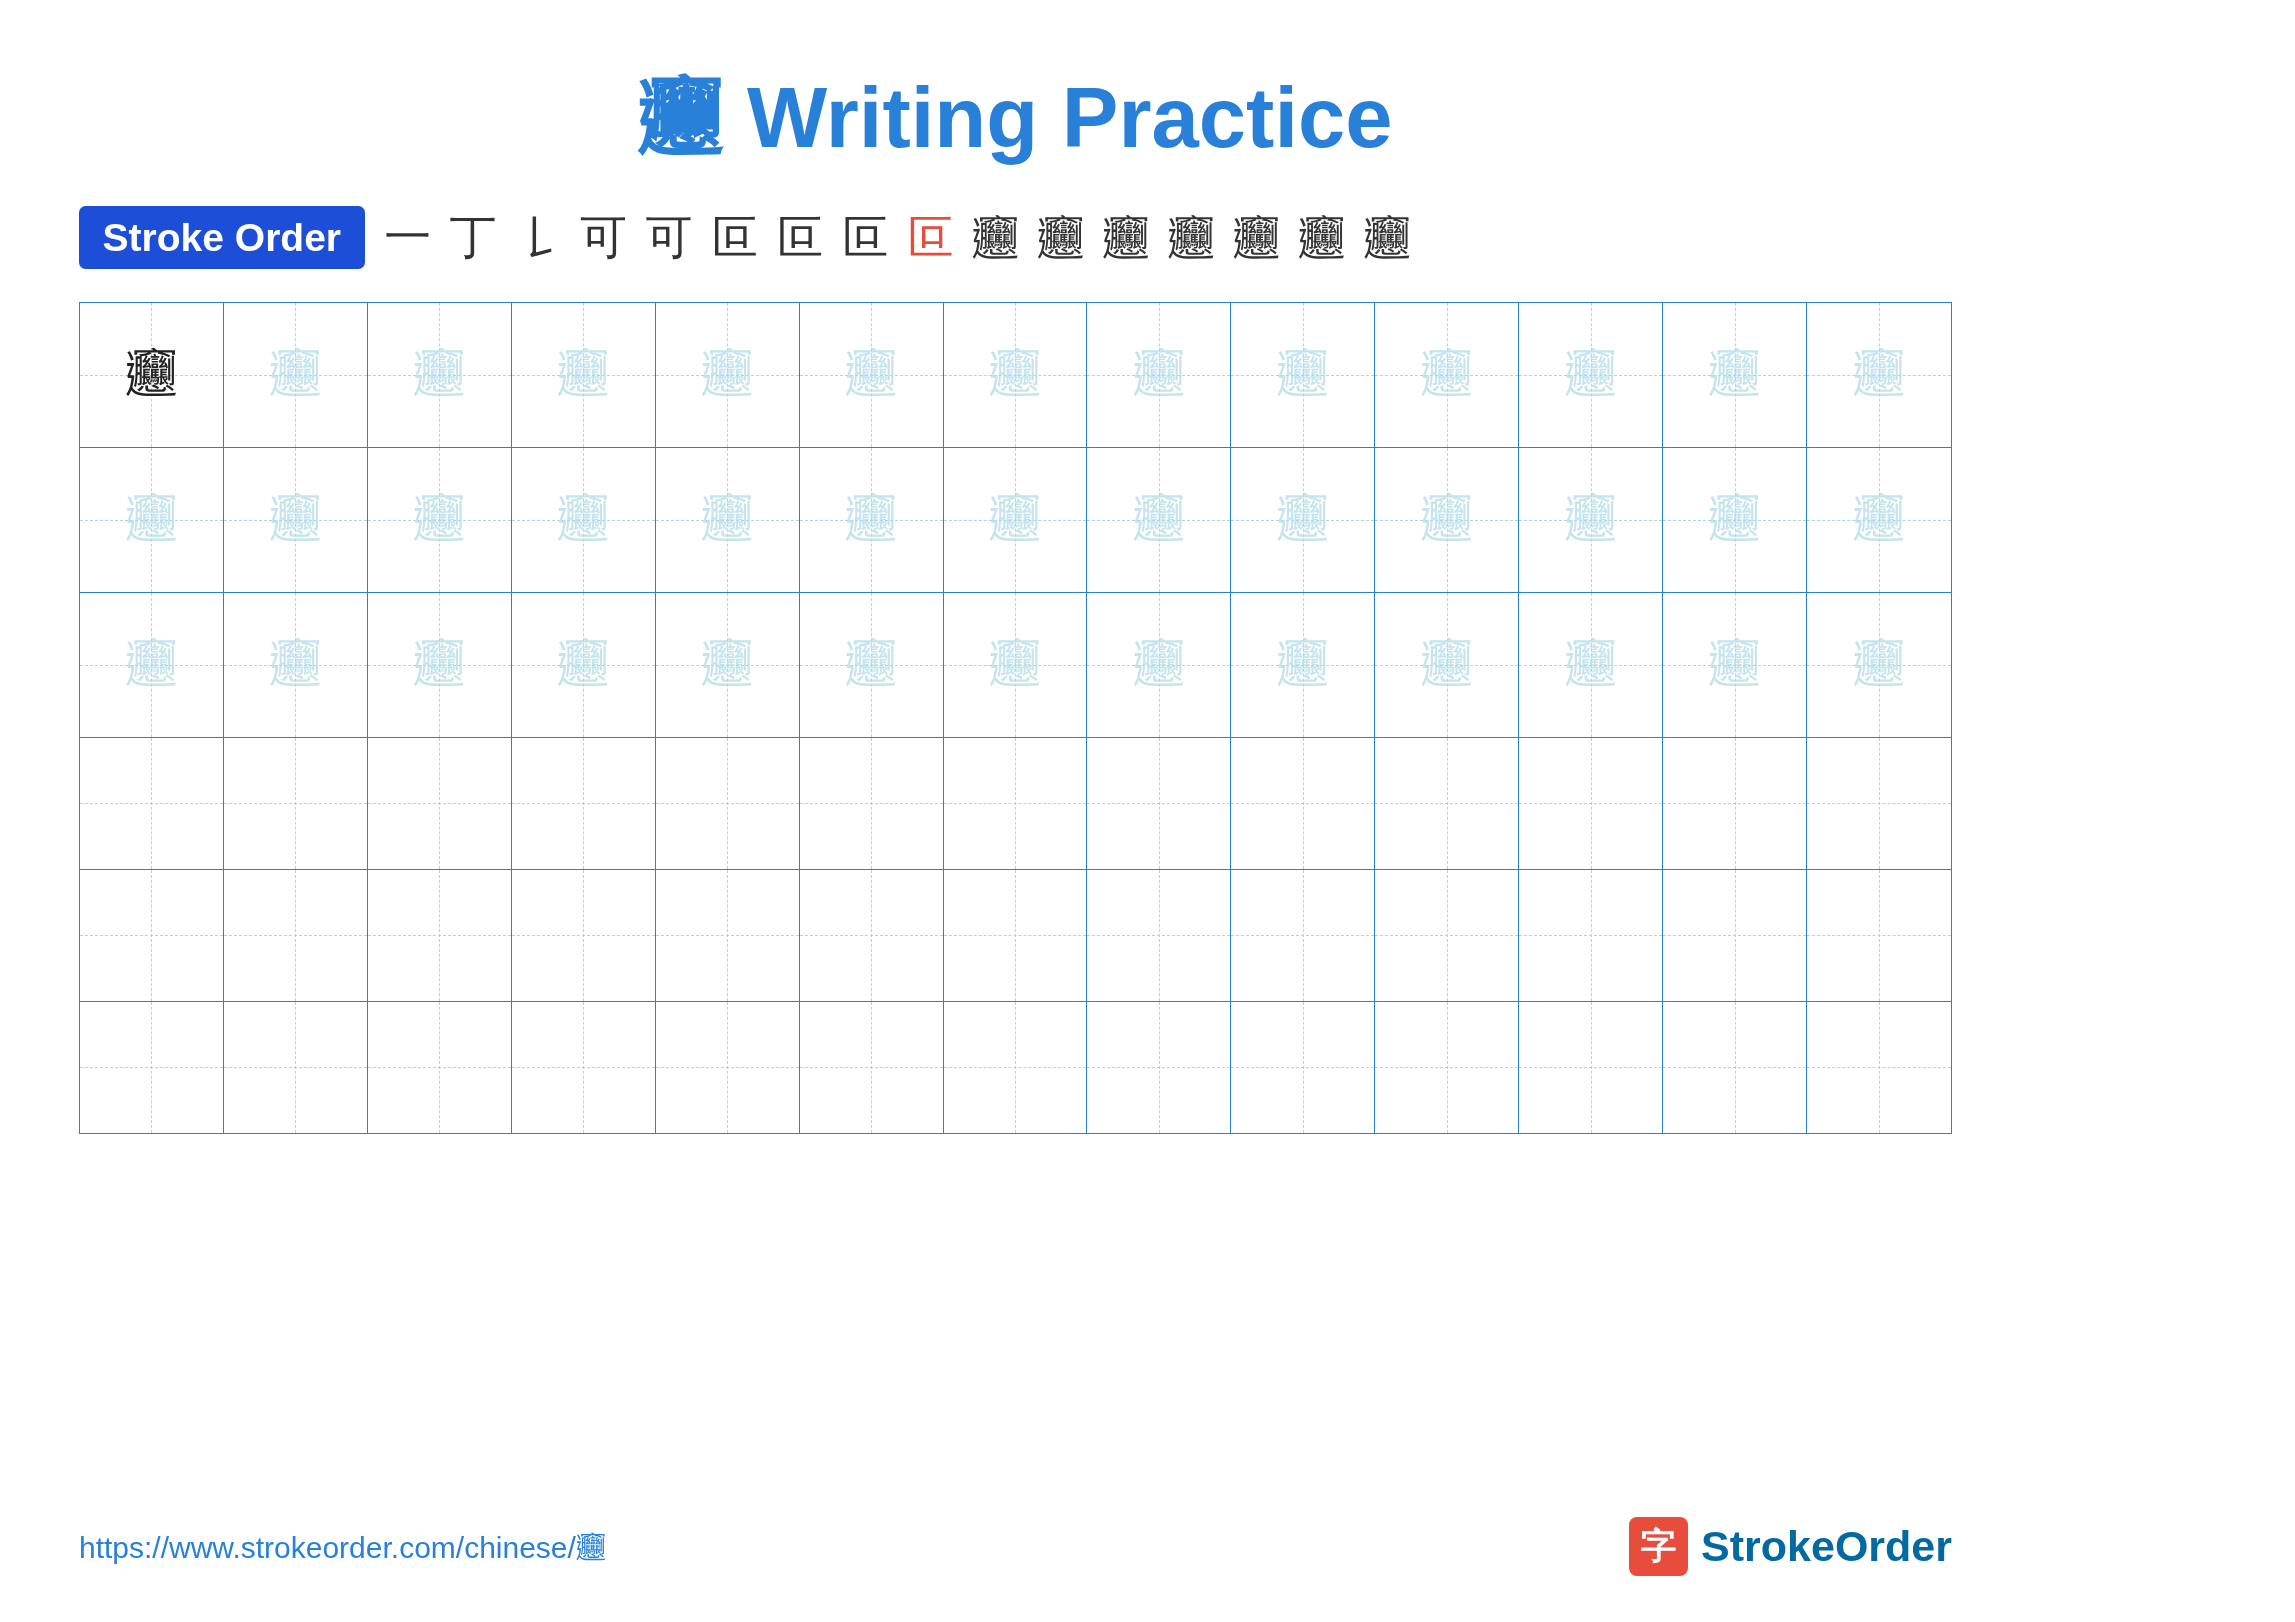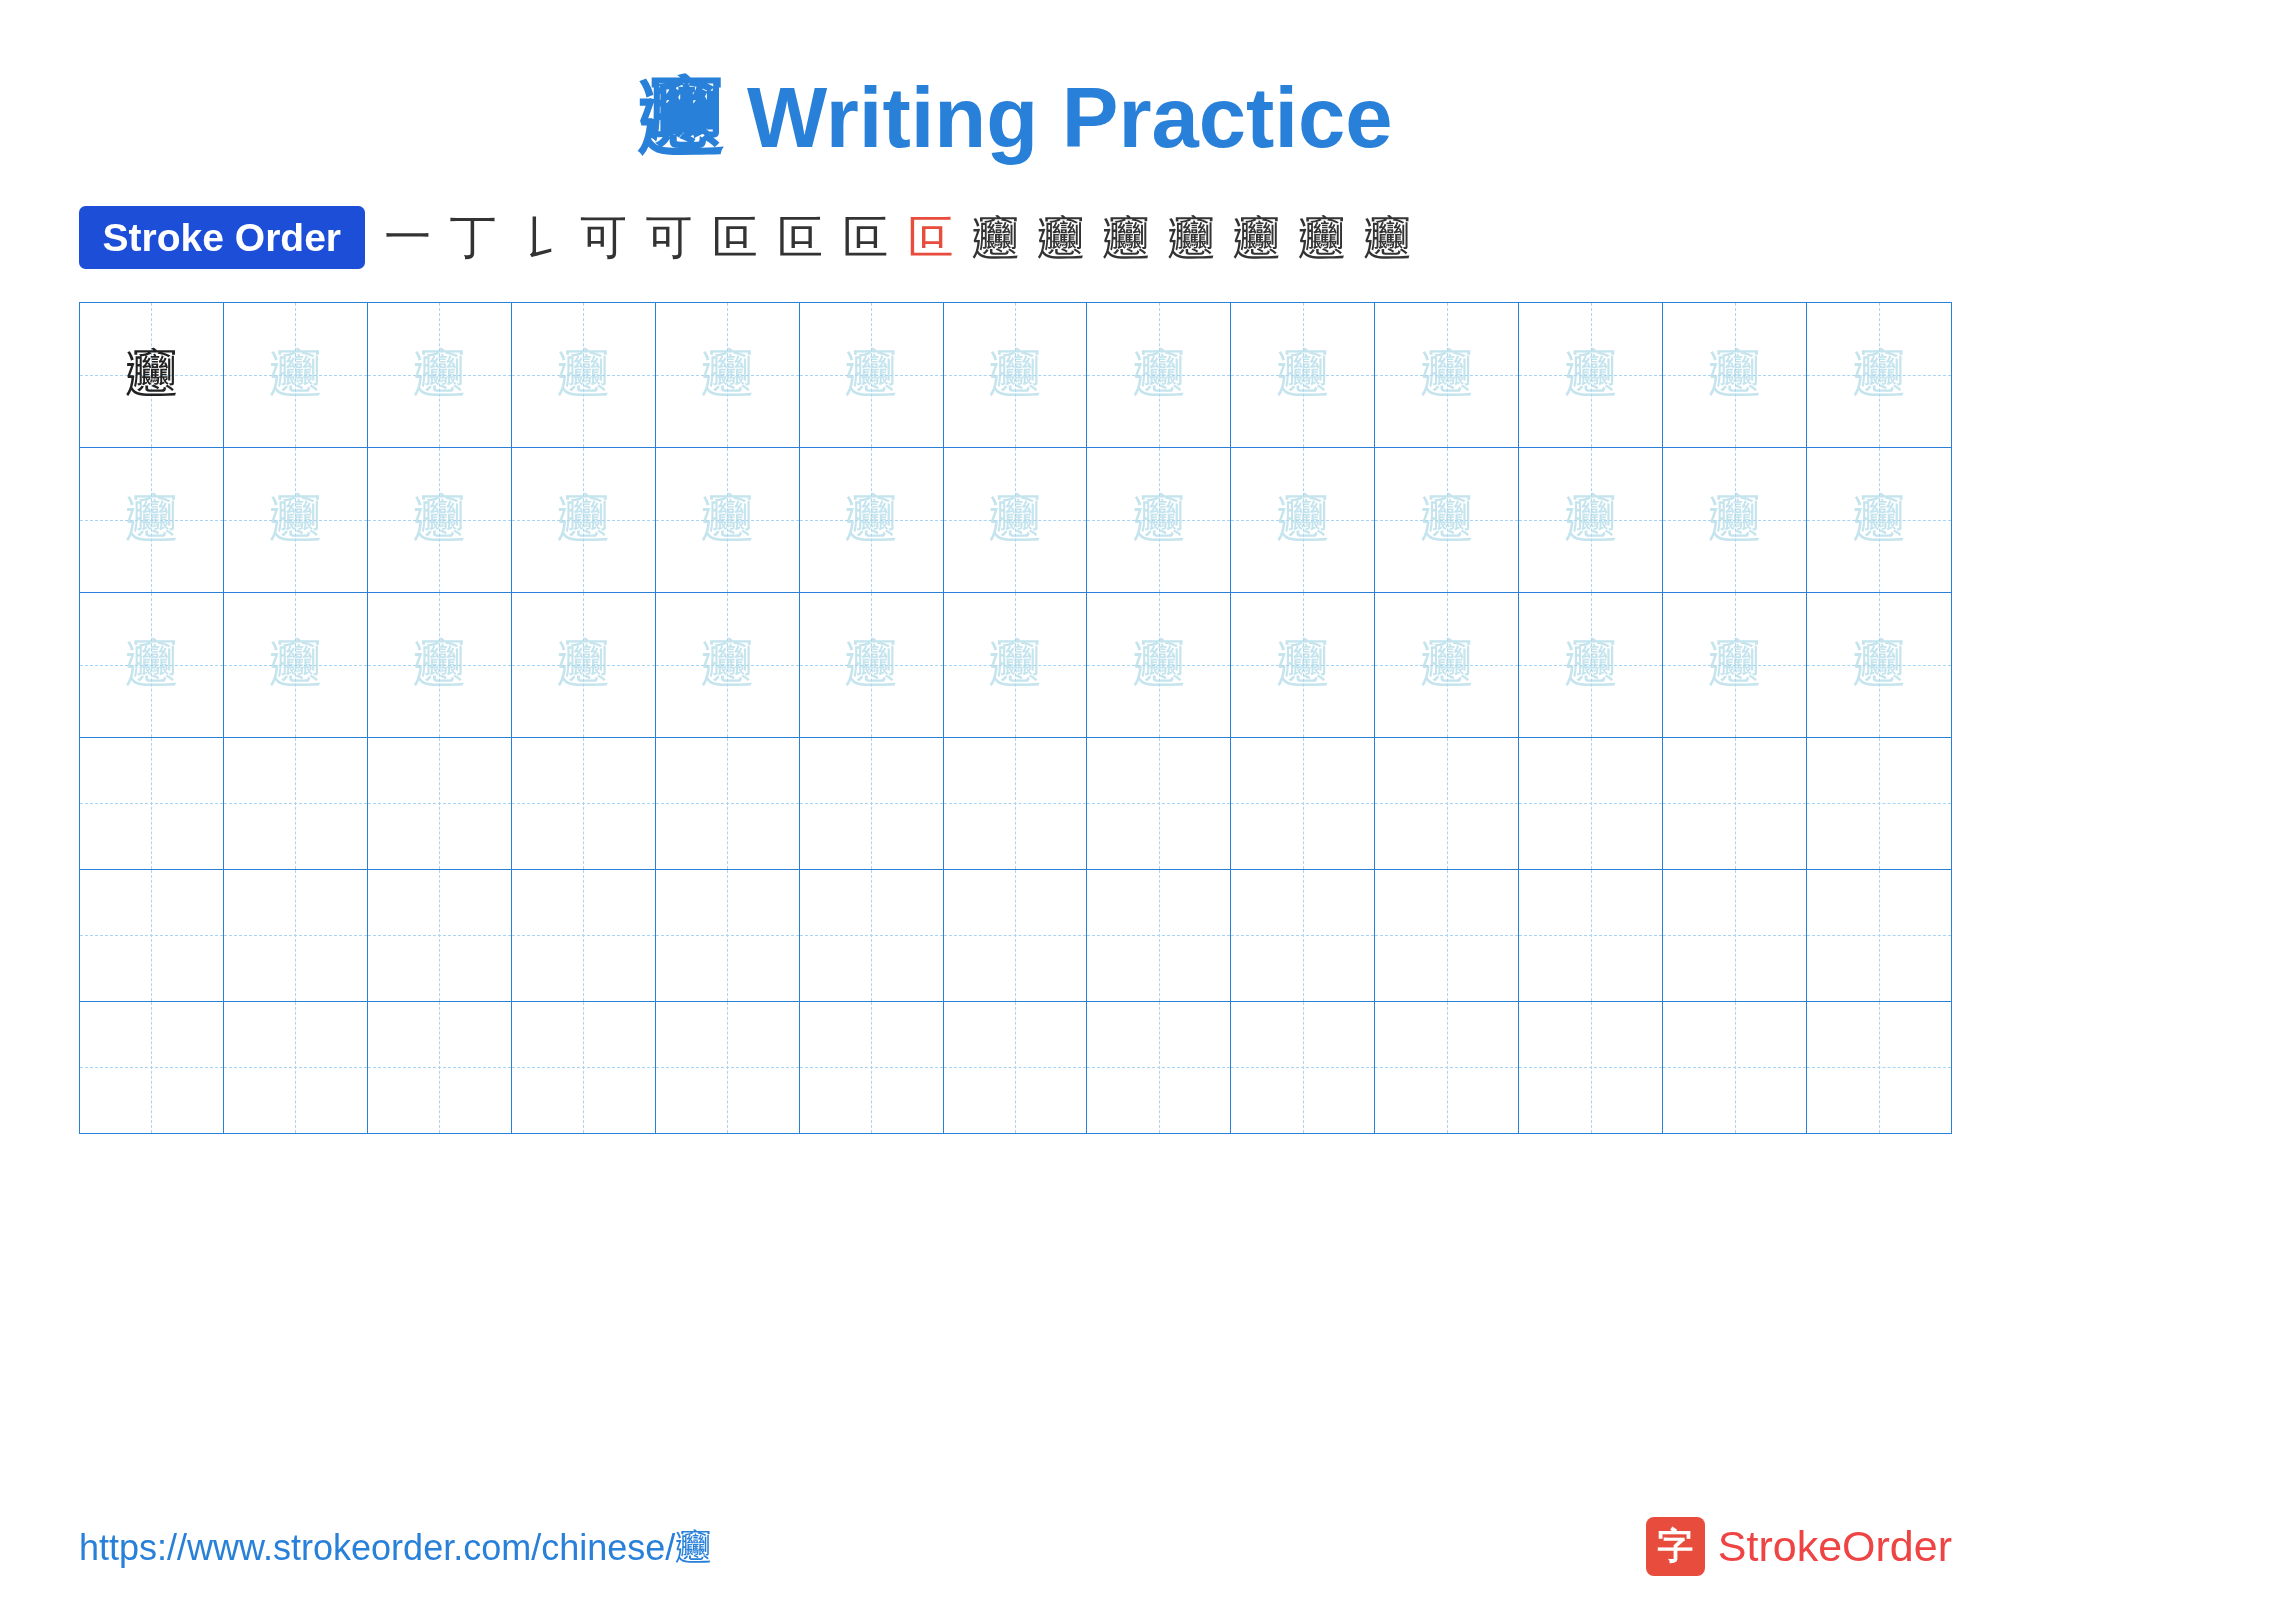--- a/index.html
+++ b/index.html
@@ -140,21 +140,21 @@
     .footer {
       position: absolute;
       bottom: 46px;
       left: 79px;
       right: 79px;
       display: flex;
       align-items: center;
       justify-content: space-between;
     }
     .footer-url {
-      font-size: 36px;
+      font-size: 30px;
       color: #2980d9;
       text-decoration: none;
       text-align: right;
     }
     .footer-logo {
       display: flex;
       align-items: center;
       gap: 13px;
     }
     .logo-icon {
@@ -164,22 +164,22 @@
       border-radius: 7.9px;
       display: flex;
       align-items: center;
       justify-content: center;
       color: white;
       font-size: 36px;
       font-weight: bold;
     }
     .logo-text {
       font-size: 43px;
-      font-weight: normal;
-      color: #ef4444;
+      font-weight: bold;
+      color: #0369a1;
     }
   </style>
 </head>
 <body>
 
 <div class="page">
 
   <div class="title-section">
     <span class="title-text">
       <span class="title-char">𰻞</span>

